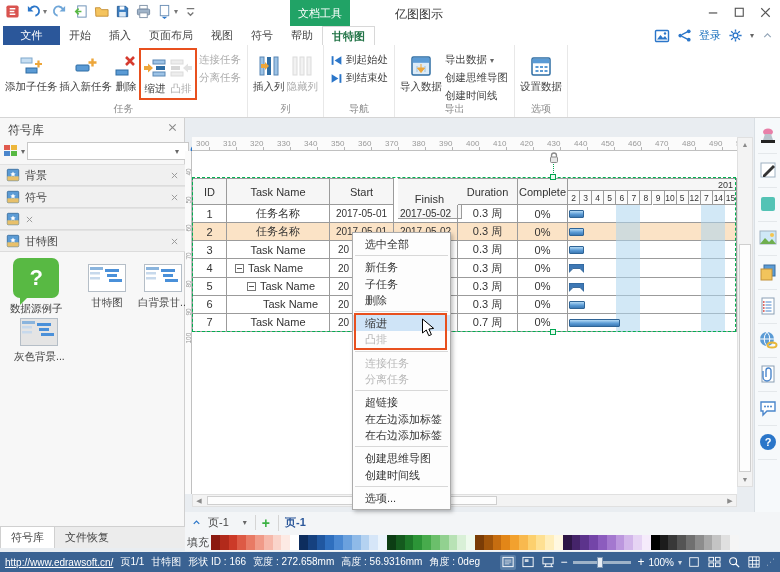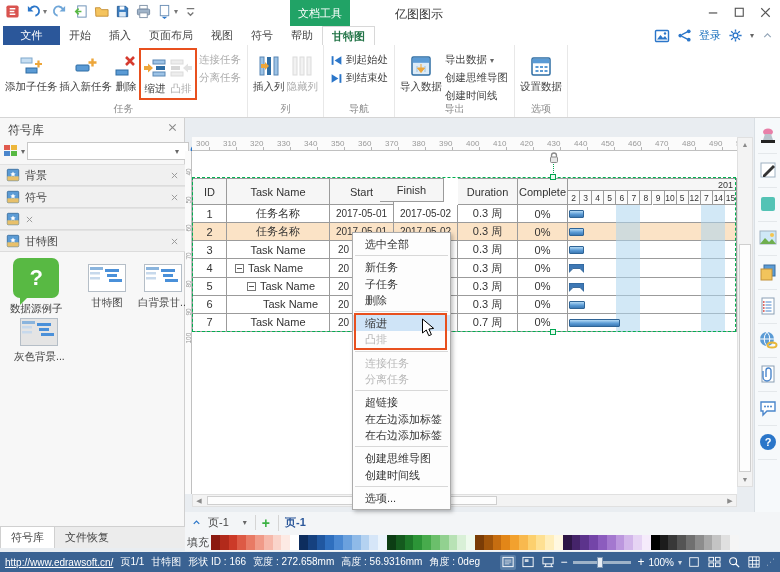--- a/index.html
+++ b/index.html
@@ -598,21 +598,21 @@
       <div class="vnum" style="top: 68px;">60</div>
       <div class="vnum" style="top: 96px;">70</div>
       <div class="vnum" style="top: 124px;">80</div>
       <div class="vnum" style="top: 152px;">90</div>
       <div class="vnum" style="top: 180px;">100</div>
     </div>
   <div id="viewport">
       <div class="hcell" style="left: 0px; top: 27px; width: 35px; height: 27px; border-left: 1px solid rgb(155, 155, 155); border-top: 1px solid rgb(155, 155, 155);">ID</div>
       <div class="hcell" style="left: 35px; top: 27px; width: 103px; height: 27px; border-left: none; border-top: 1px solid rgb(155, 155, 155);">Task Name</div>
       <div class="hcell" style="left: 138px; top: 27px; width: 64px; height: 27px; border-left: none; border-top: 1px solid rgb(155, 155, 155);">Start</div>
-      <div class="hcell" style="left: 188px; top: 27px; width: 64px; height: 24px; border-left: none; border-top: 1px solid rgb(155, 155, 155);">Finish</div>
+      <div class="hcell" style="left: 206px; top: 27px; width: 64px; height: 41px; border-left: none; border-top: 1px solid rgb(155, 155, 155);">Finish</div>
       <div class="hcell" style="left: 266px; top: 27px; width: 60px; height: 27px; border-left: none; border-top: 1px solid rgb(155, 155, 155);">Duration</div>
       <div class="hcell" style="left: 326px; top: 27px; width: 50px; height: 27px; border-left: none; border-top: 1px solid rgb(155, 155, 155);">Complete</div>
       <div class="hcell" style="left: 376px; top: 27px; width: 169px; height: 13px; justify-content: flex-end; padding-right: 3px; font-size: 9px; border-top: 1px solid rgb(155, 155, 155);">201</div>
       <div class="hcell" style="left: 376px; top: 40px; width: 12.0714px; height: 14px; font-size: 8.5px; background: rgb(251, 251, 251);">2</div>
       <div class="hcell" style="left: 388.071px; top: 40px; width: 12.0714px; height: 14px; font-size: 8.5px; background: rgb(251, 251, 251);">3</div>
       <div class="hcell" style="left: 400.143px; top: 40px; width: 12.0714px; height: 14px; font-size: 8.5px; background: rgb(251, 251, 251);">4</div>
       <div class="hcell" style="left: 412.214px; top: 40px; width: 12.0714px; height: 14px; font-size: 8.5px; background: rgb(251, 251, 251);">5</div>
       <div class="hcell" style="left: 424.286px; top: 40px; width: 12.0714px; height: 14px; font-size: 8.5px; background: rgb(251, 251, 251);">6</div>
       <div class="hcell" style="left: 436.357px; top: 40px; width: 12.0714px; height: 14px; font-size: 8.5px; background: rgb(251, 251, 251);">7</div>
       <div class="hcell" style="left: 448.429px; top: 40px; width: 12.0714px; height: 14px; font-size: 8.5px; background: rgb(251, 251, 251);">8</div>

